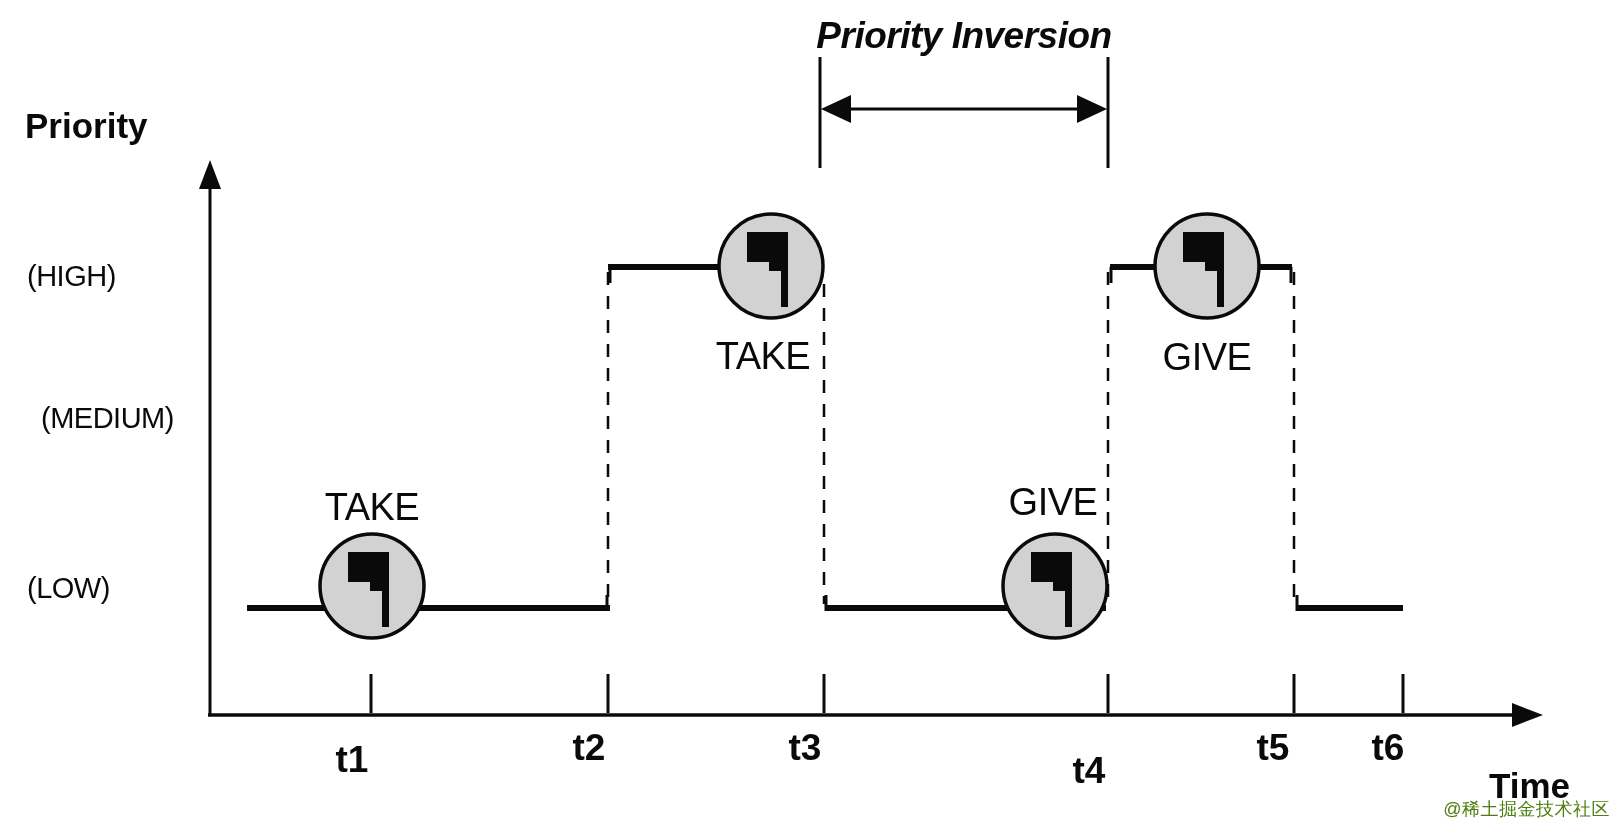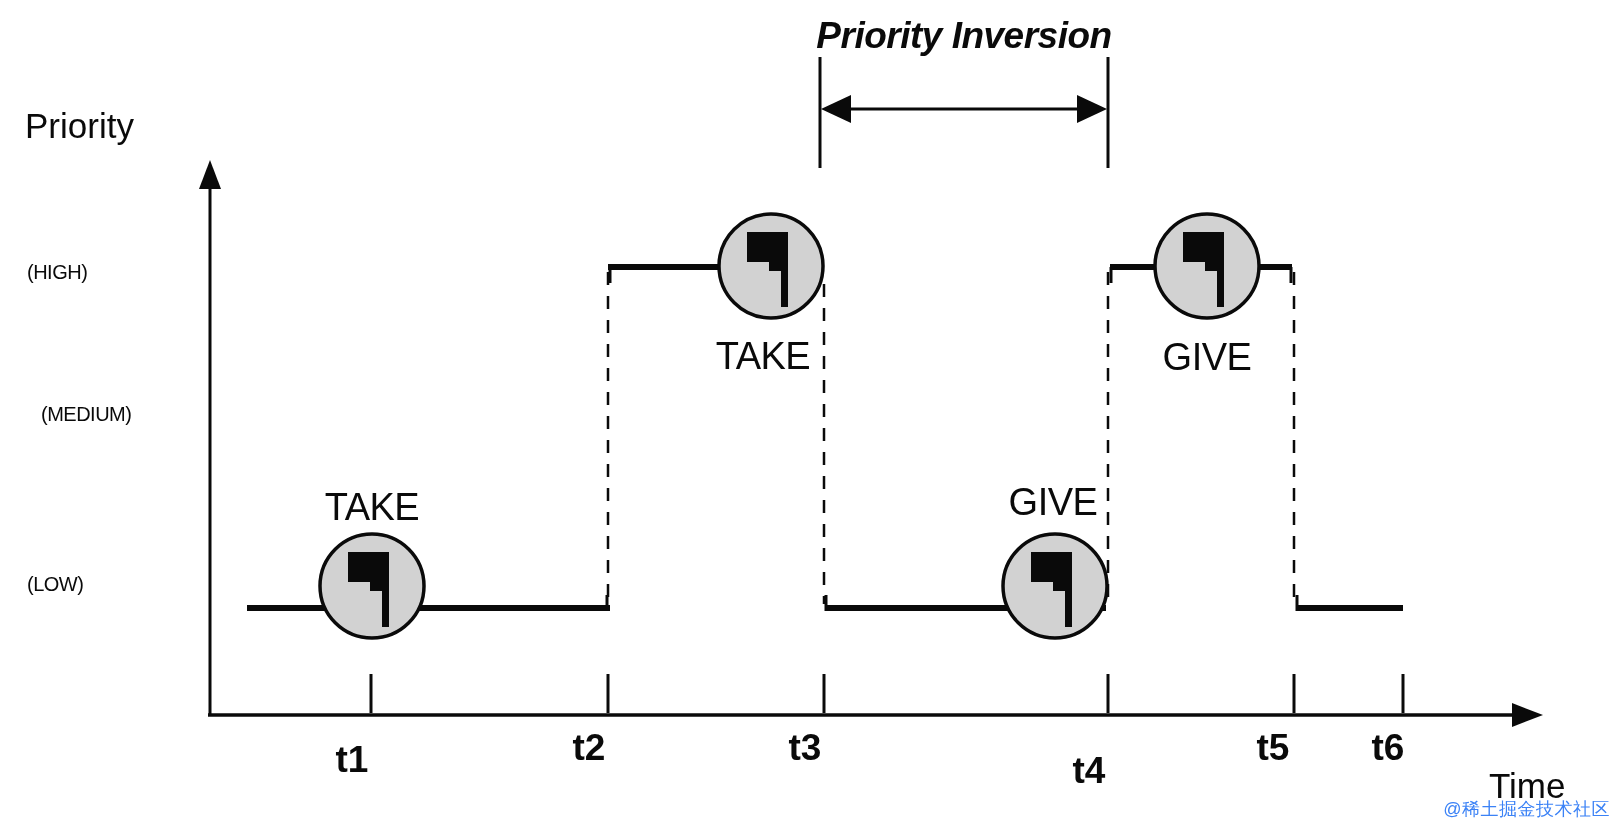--- a/index.html
+++ b/index.html
@@ -9,25 +9,25 @@
     height: 828px;
     background: #ffffff;
     overflow: hidden;
     font-family: "Liberation Sans", sans-serif;
     color: #0a0a0a;
   }
   svg.canvas { position: absolute; left: 0; top: 0; }
   .lbl { position: absolute; white-space: nowrap; line-height: 1; }
   .centered { transform: translateX(-50%); text-align: left; }
   .inversion-title { font-size: 37px; font-weight: bold; font-style: italic; letter-spacing: -0.5px; }
-  .axis-title { font-size: 35px; font-weight: normal; }
-  .level-label { font-size: 20px; letter-spacing: -0.5px; }
+  .axis-title { font-size: 35px; font-weight: bold; }
+  .level-label { font-size: 29px; letter-spacing: -0.5px; }
   .tick-label { font-size: 37px; font-weight: bold; }
   .event-label { font-size: 38px; letter-spacing: -0.5px; }
-  .watermark { font-size: 18px; color: #3b82f6; letter-spacing: 0.5px; }
+  .watermark { font-size: 18px; color: #4d7c0f; letter-spacing: 0.5px; }
 </style>
 </head>
 <body>
 
 <div id="stage">
 
   <svg class="canvas" width="1615" height="828" viewBox="0 0 1615 828">
     <defs>
       <g id="flag-marker">
         <circle cx="0" cy="0" r="52" fill="#d2d2d2" stroke="#0a0a0a" stroke-width="3.5"></circle>

